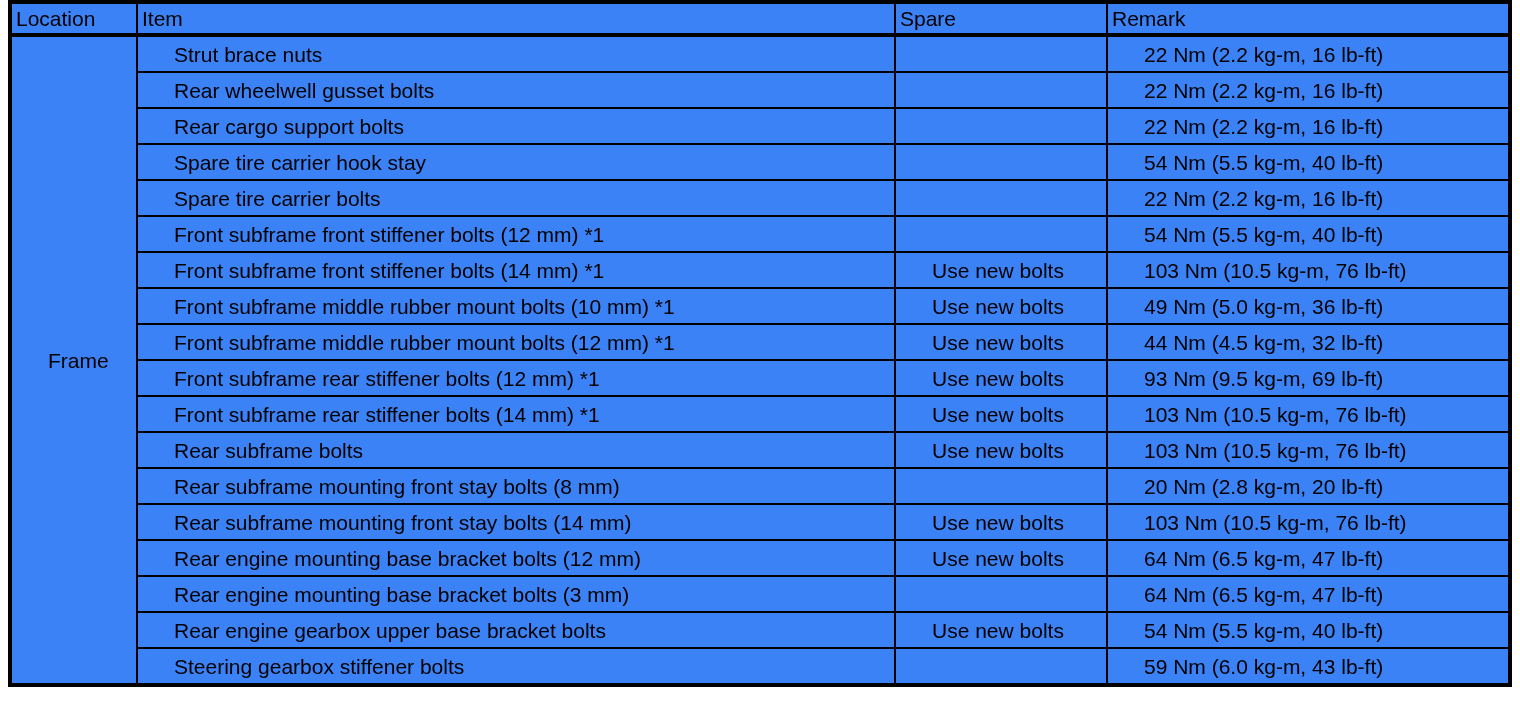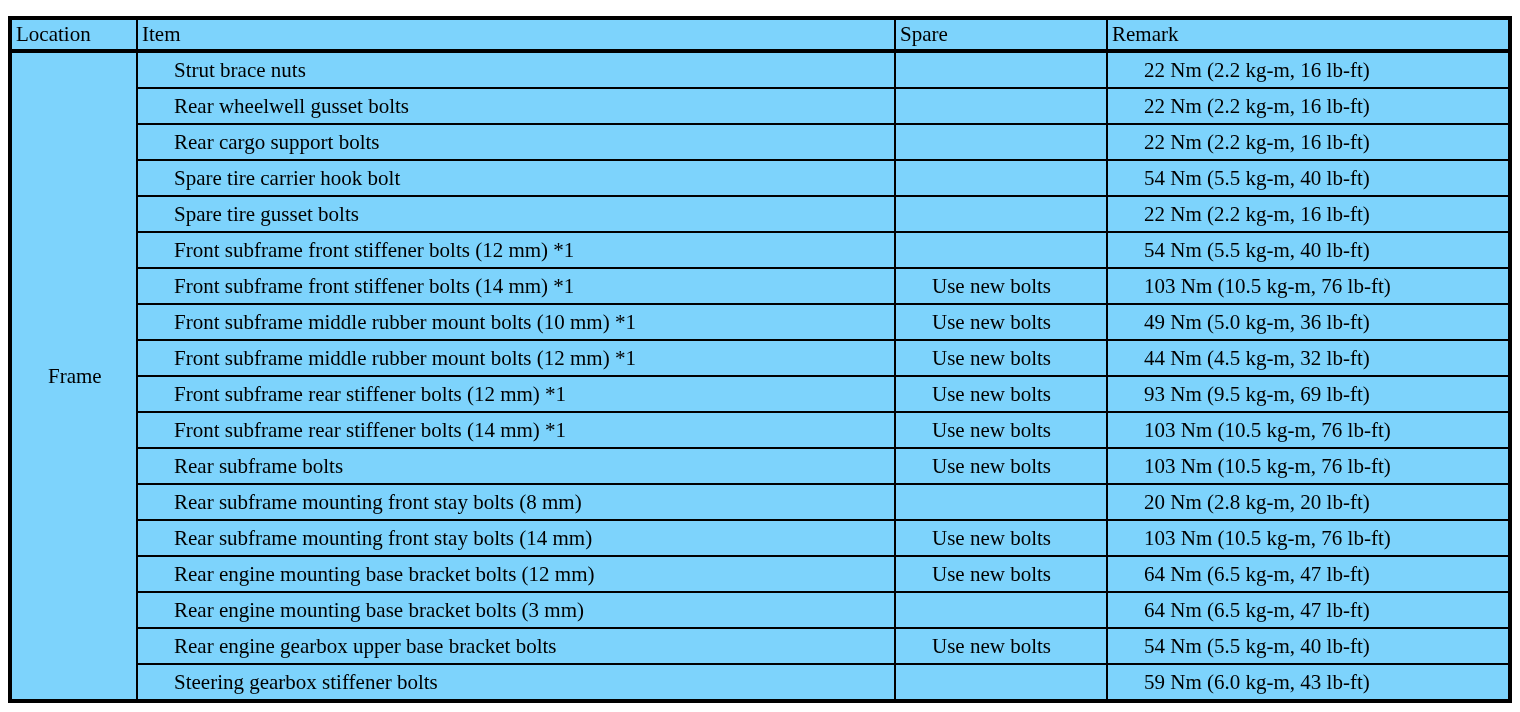--- a/index.html
+++ b/index.html
@@ -13,27 +13,26 @@
   .page {
     position: relative;
     width: 1520px;
     height: 712px;
     font-family: "Liberation Sans", sans-serif;
     color: #000000;
   }
   table.spec {
     position: absolute;
     left: 8px;
-    top: 16px;
+    top: 0;
     width: 1500px;
     border-collapse: collapse;
     table-layout: fixed;
     border: 4px solid #000000;
-    background: #7dd3fc;
-    font-family: Liberation Serif, serif;
+    background: #3b82f6;
   }
   table.spec th,
   table.spec td {
     border: 2px solid #000000;
     font-size: 21px;
     font-weight: normal;
     line-height: 1;
     text-align: left;
     vertical-align: middle;
     padding: 0 4px;
@@ -83,26 +82,26 @@
         <td>Rear wheelwell gusset bolts</td>
         <td></td>
         <td>22 Nm (2.2 kg-m, 16 lb-ft)</td>
       </tr>
       <tr>
         <td>Rear cargo support bolts</td>
         <td></td>
         <td>22 Nm (2.2 kg-m, 16 lb-ft)</td>
       </tr>
       <tr>
-        <td>Spare tire carrier hook bolt</td>
+        <td>Spare tire carrier hook stay</td>
         <td></td>
         <td>54 Nm (5.5 kg-m, 40 lb-ft)</td>
       </tr>
       <tr>
-        <td>Spare tire gusset bolts</td>
+        <td>Spare tire carrier bolts</td>
         <td></td>
         <td>22 Nm (2.2 kg-m, 16 lb-ft)</td>
       </tr>
       <tr>
         <td>Front subframe front stiffener bolts (12 mm) *1</td>
         <td></td>
         <td>54 Nm (5.5 kg-m, 40 lb-ft)</td>
       </tr>
       <tr>
         <td>Front subframe front stiffener bolts (14 mm) *1</td>

